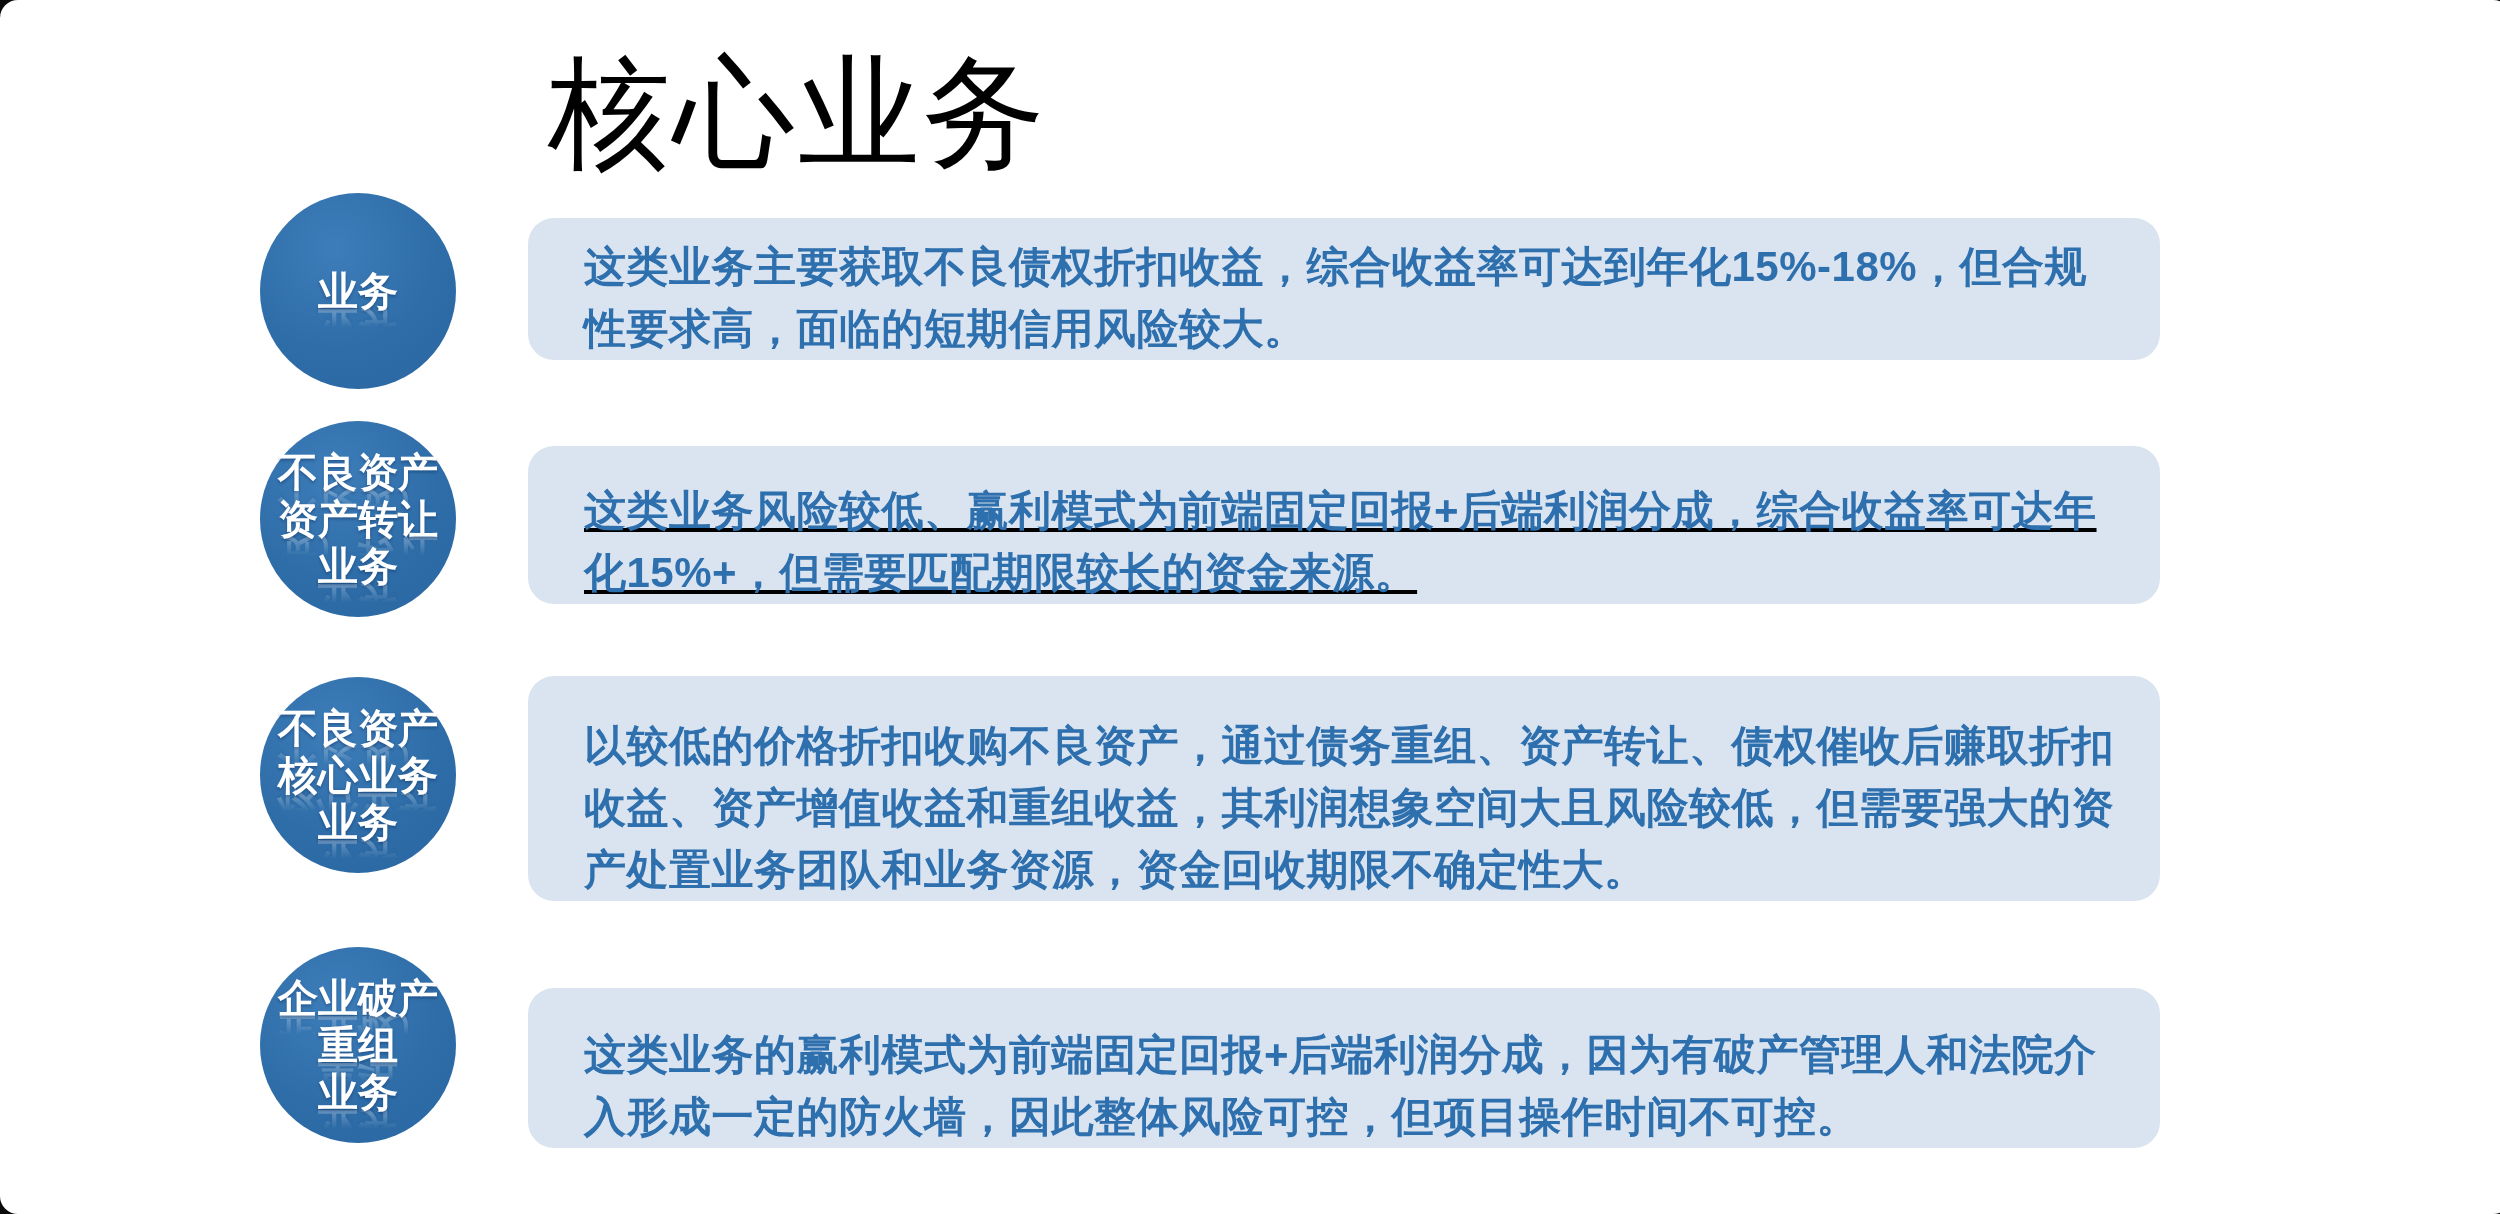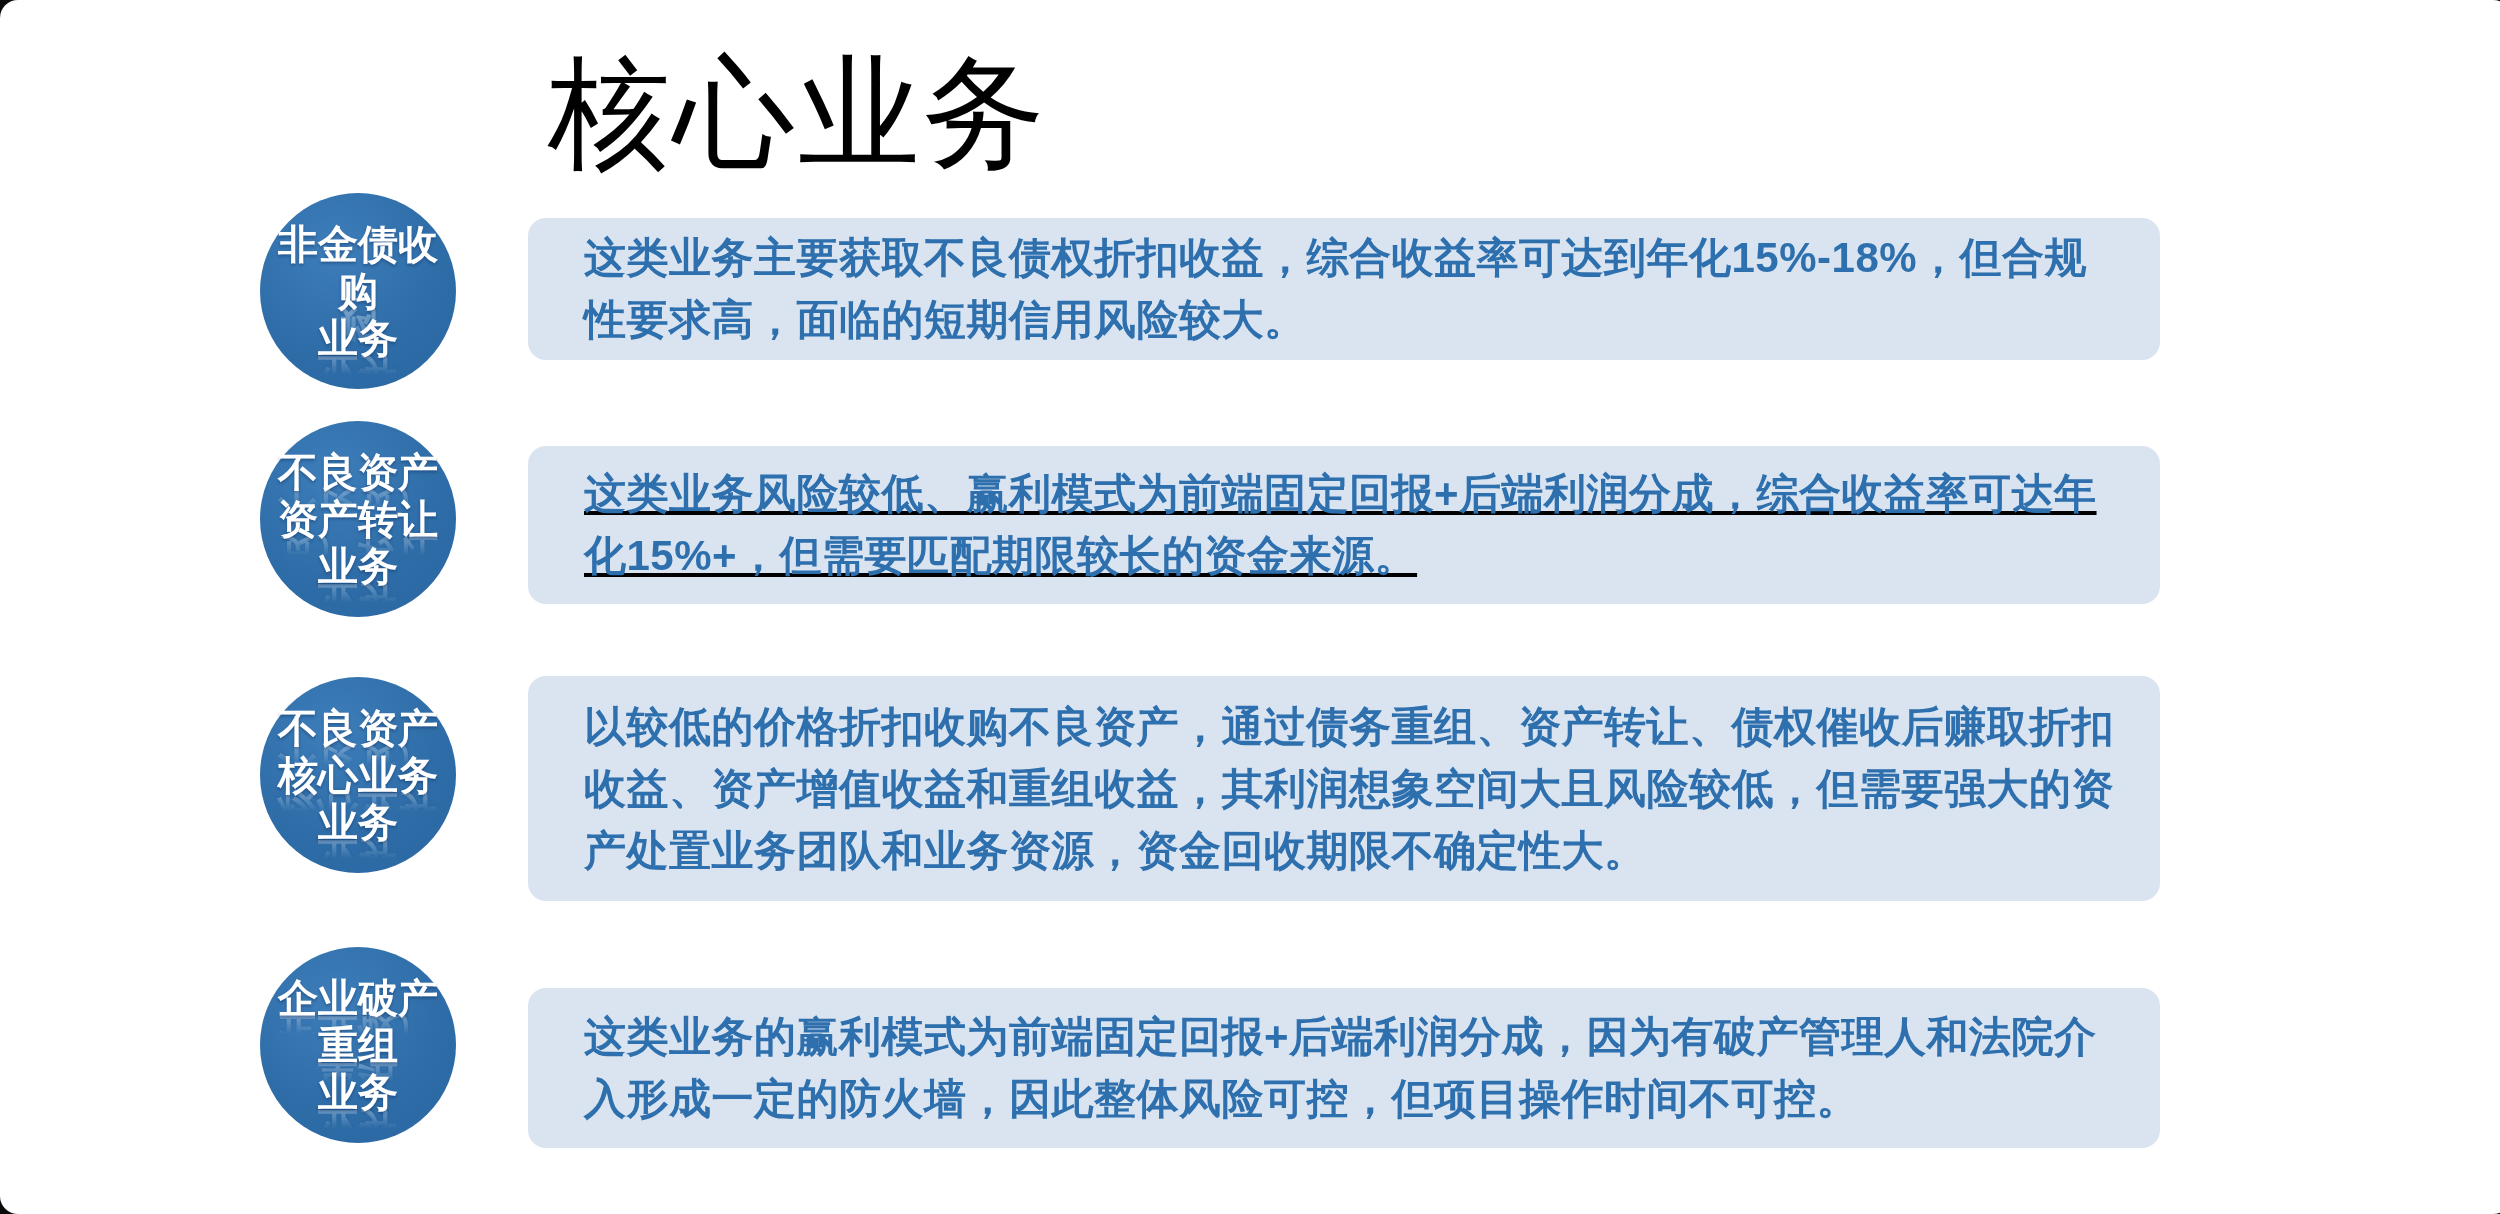--- a/index.html
+++ b/index.html
@@ -57,24 +57,24 @@
     display: block;
     -webkit-box-reflect: below -13px linear-gradient(to bottom, rgba(0,0,0,0) 45%, rgba(0,0,0,0.40));
   }
 
   .card {
     position: absolute;
     left: 528px;
     width: 1632px;
     box-sizing: border-box;
     background: #dae4f1;
-    border-radius: 18px;
+    border-radius: 26px;
     display: flex;
     flex-direction: column;
-    justify-content: center;
+    justify-content: flex-end;
     padding: 0 40px 0 56px;
   }
   .card-1 { top: 218px; height: 142px; }
   .card-2 { top: 446px; height: 158px; text-decoration: underline; }
   .card-3 { top: 676px; height: 225px; }
   .card-4 { top: 988px; height: 160px; }
 
   .card p {
     margin: 0;
     color: #2e6fae;
@@ -87,21 +87,20 @@
 </head>
 <body>
 
 <div class="slide">
 
   <h1 class="page-title">核心业务</h1>
 
   <div>
     <div class="badge badge-1">
       <div class="badge-text">
-        <span class="badge-line maybe-empty">非金债收购</span>
         <span class="badge-line maybe-empty">业务</span>
 
       </div>
     </div>
     <div class="card card-1">
       <p>这类业务主要获取不良债权折扣收益，综合收益率可达到年化15%-18%，但合规性要求高，面临的短期信用风险较大。</p>
     </div>
   </div>
 
   <div>

